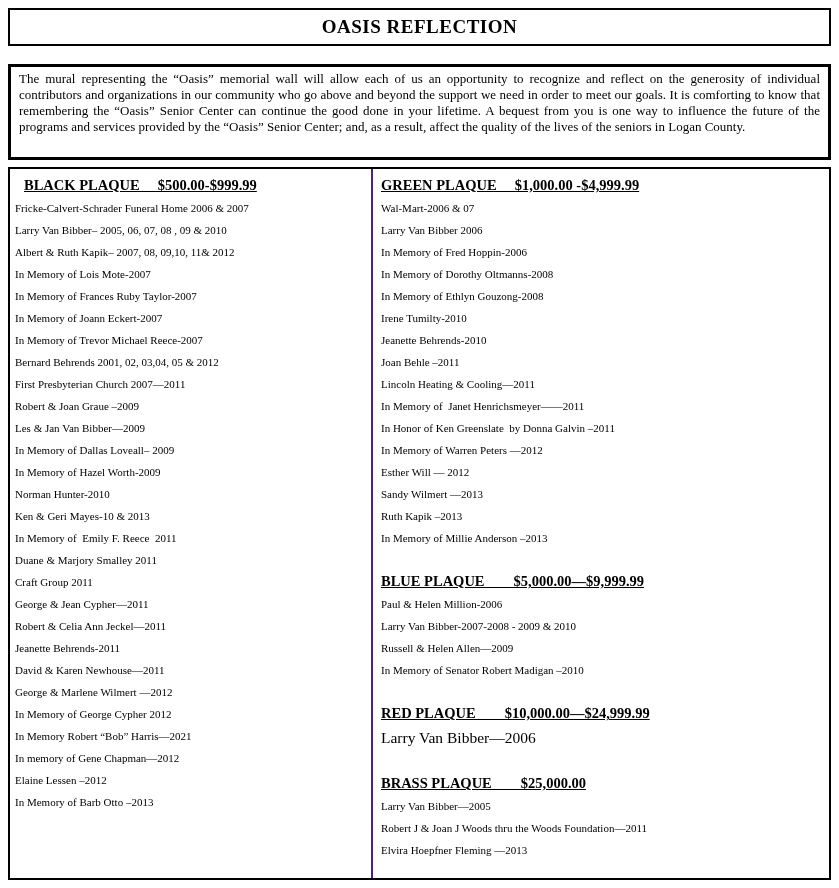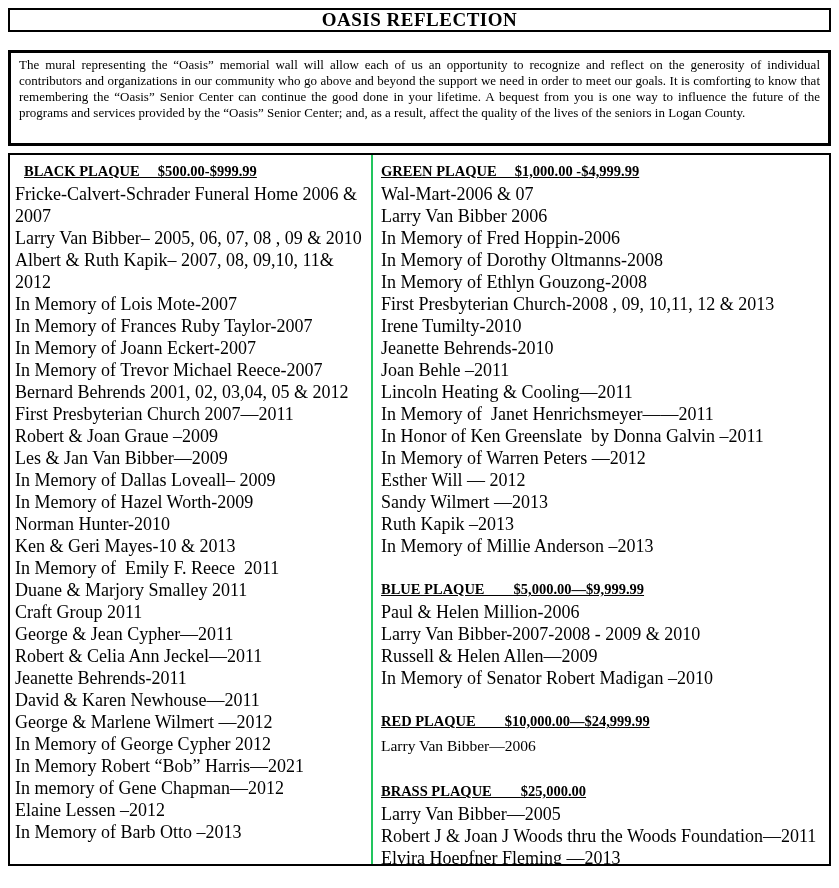--- a/index.html
+++ b/index.html
@@ -9,21 +9,21 @@
     font-family: "Liberation Serif", "DejaVu Serif", serif;
     color: #000;
   }
   .page {
     width: 839px; height: 888px;
     background: #fff;
     padding: 8px;
   }
   .title-box {
     border: 2px solid #000;
-    height: 24px;
+    height: 38px;
     display: flex; align-items: center; justify-content: center;
     margin-bottom: 18px;
   }
   .title {
     font-weight: bold;
     font-size: 19px;
     letter-spacing: 0.5px;
   }
   .intro-box {
     border: 3px solid #000;
@@ -39,35 +39,35 @@
   }
   .main {
     border: 2px solid #000;
     height: 713px;
     display: flex;
     overflow: hidden;
   }
   .col { padding: 4px 6px 0 5px; overflow: hidden; }
   .col-left {
     width: 363px;
-    border-right: 2px solid #22c55e;
+    border-right: 2px solid #4c1d95;
   }
   .col-right { flex: 1; padding-left: 8px; }
   .plaque-heading {
     font-weight: bold;
     font-size: 14.5px;
     line-height: 24px;
     white-space: pre-wrap;
   }
   .plaque-heading + .plaque-heading,
   .donor + .plaque-heading { margin-top: 20px; }
   .col-left .plaque-heading { padding-left: 9px; }
   .hu { text-decoration: underline; }
   .donor {
-    font-size: 18px;
+    font-size: 11px;
     line-height: 22px;
     white-space: pre-wrap;
     overflow: hidden;
   }
   .donor.large {
     font-size: 15.5px;
     line-height: 26px;
   }
 </style>
 </head>
@@ -115,21 +115,20 @@
         <div class="donor">Elaine Lessen –2012</div>
         <div class="donor">In Memory of Barb Otto –2013</div>
       </div>
     <div class="col col-right" id="col-right">
         <div class="plaque-heading"><span class="hu">GREEN PLAQUE&nbsp;&nbsp;&nbsp;&nbsp;&nbsp;$1,000.00 -$4,999.99</span></div>
         <div class="donor">Wal-Mart-2006 &amp; 07</div>
         <div class="donor">Larry Van Bibber 2006</div>
         <div class="donor">In Memory of Fred Hoppin-2006</div>
         <div class="donor">In Memory of Dorothy Oltmanns-2008</div>
         <div class="donor">In Memory of Ethlyn Gouzong-2008</div>
-        <div class="donor">First Presbyterian Church-2008 , 09, 10,11, 12 &amp; 2013</div>
         <div class="donor">Irene Tumilty-2010</div>
         <div class="donor">Jeanette Behrends-2010</div>
         <div class="donor">Joan Behle –2011</div>
         <div class="donor">Lincoln Heating &amp; Cooling—2011</div>
         <div class="donor">In Memory of  Janet Henrichsmeyer——2011</div>
         <div class="donor">In Honor of Ken Greenslate  by Donna Galvin –2011</div>
         <div class="donor">In Memory of Warren Peters —2012</div>
         <div class="donor">Esther Will — 2012</div>
         <div class="donor">Sandy Wilmert —2013</div>
         <div class="donor">Ruth Kapik –2013</div>

